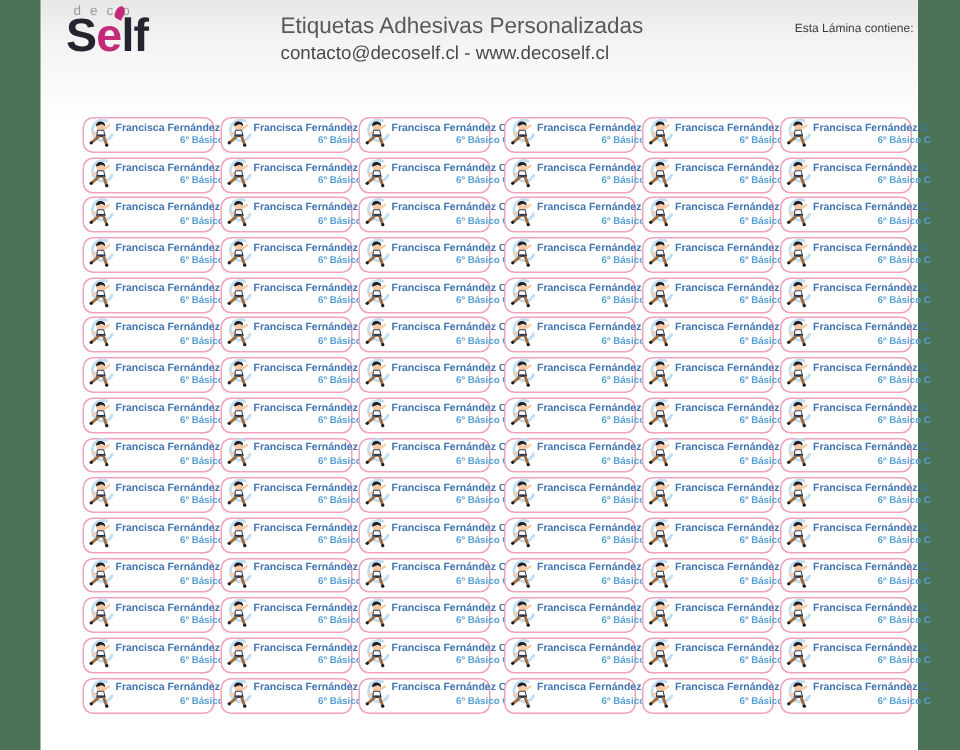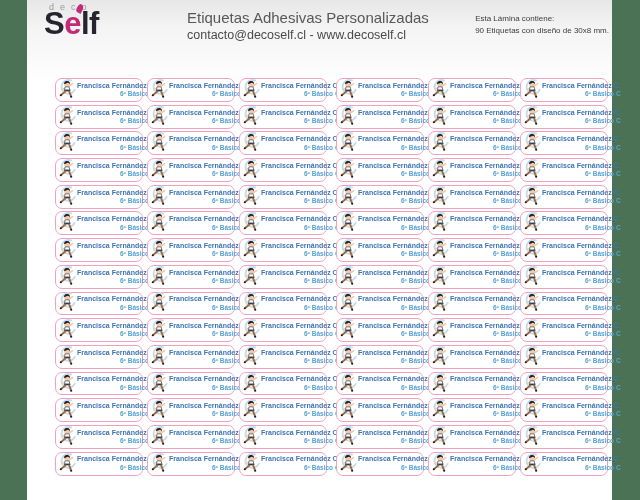--- a/index.html
+++ b/index.html
@@ -16,21 +16,21 @@
   .header{position:absolute;left:27px;right:28px;top:0;height:70px;}
   .logo{position:absolute;left:17px;top:2px;width:110px;}
   .logo-deco{font-size:9px;letter-spacing:6px;color:#9b9b9b;margin-left:5px;}
   .logo-self{font-size:31px;font-weight:800;color:var(--brand-dark,#25242f);line-height:0.95;margin-top:-3px;letter-spacing:-0.5px;}
   .logo-self .e{color:var(--brand-pink,#c32a78);position:relative;display:inline-block;}
   .logo-self .e .flame{position:absolute;top:-5px;right:-2px;width:6px;height:9px;
     background:var(--brand-pink,#c32a78);border-radius:65% 80% 0 60%;transform:rotate(28deg);}
   .title-block{position:absolute;left:160px;width:350px;top:9px;text-align:left;}
   .title{font-size:15px;color:#585858;}
   .contact{font-size:12.5px;font-weight:normal;color:#4a4a4a;margin-top:2px;}
-  .info{position:absolute;right:3px;top:13px;text-align:left;font-size:8px;color:#3c3c3c;line-height:1.55;}
+  .info{position:absolute;right:3px;top:13px;text-align:right;font-size:8px;color:#3c3c3c;line-height:1.55;}
 
   
   .grid-area{position:absolute;left:55px;top:78px;width:553px;height:398px;display:flex;gap:9px;}
   .half{display:grid;grid-template-columns:repeat(3,88px);grid-auto-rows:23.9px;column-gap:4px;row-gap:2.8px;}
   .label{
     border:1px solid var(--label-border-pink,#f0a2bc);border-radius:7px;background:#ffffff;
     display:flex;align-items:center;box-sizing:border-box;padding:1px 4px 1px 1px;overflow:visible;
   }
   .label svg{width:20px;height:23px;margin-top:-3px;flex:none;}
   .label-text{flex:1;text-align:right;line-height:1.2;white-space:nowrap;}
@@ -47,21 +47,20 @@
   <div class="logo">
     <div class="logo-deco">deco</div>
     <div class="logo-self"><span>S</span><span class="e"><span>e</span><span class="flame"></span></span><span>lf</span></div>
   </div>
   <div class="title-block">
     <div class="title">Etiquetas Adhesivas Personalizadas</div>
     <div class="contact">contacto@decoself.cl - www.decoself.cl</div>
   </div>
   <div class="info">
     <div>Esta Lámina contiene:</div>
-    <div>90 Etiquetas con diseño de 30x8 mm.</div>
   </div>
 </div>
 
 <div class="grid-area">
   <div class="half" id="half-left">
   <div class="label">
     <svg viewBox="0 0 22 24" aria-hidden="true">
       <path d="M15.5 3.2 A7.6 7.6 0 1 0 19.5 13.5" fill="none" stroke="#c2ddf0" stroke-width="2.1" stroke-linecap="round"></path>
       <path d="M12.6 9.8 L17.2 6.6" stroke="#f6c9a4" stroke-width="1.7" stroke-linecap="round"></path>
       <path d="M9.6 11.2 L5.6 13.0" stroke="#f6c9a4" stroke-width="1.7" stroke-linecap="round"></path>

